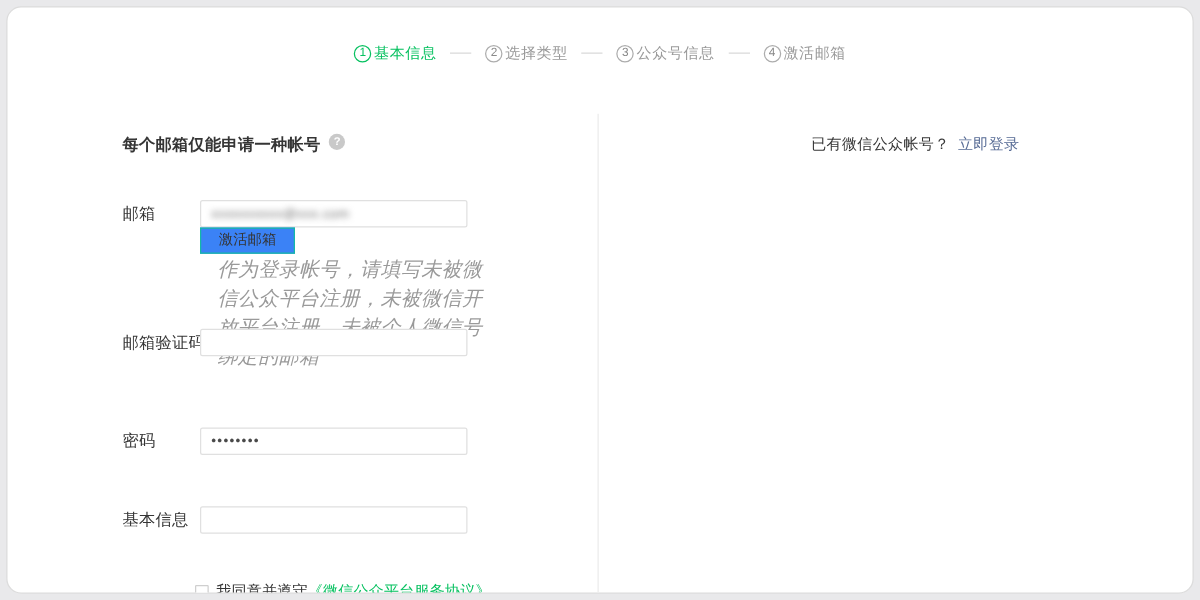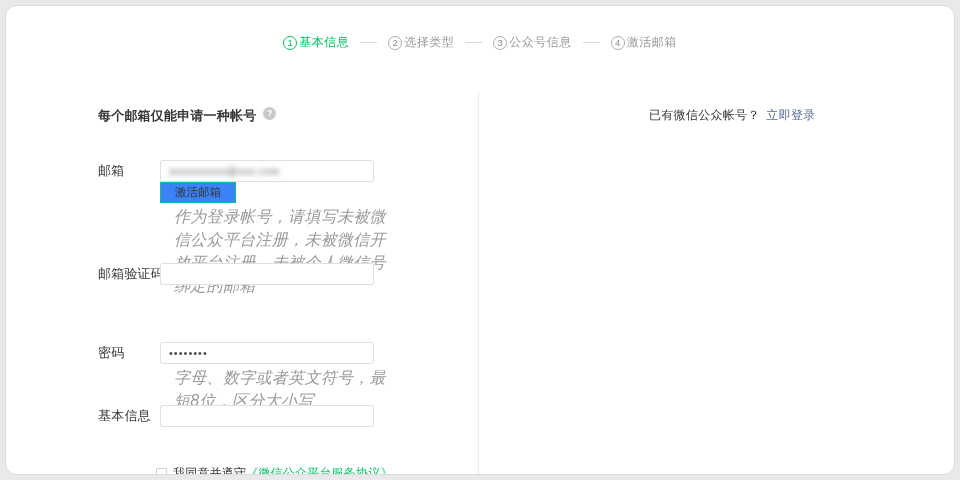--- a/index.html
+++ b/index.html
@@ -114,21 +114,20 @@
 
   <div class="f-label" style="top:257px;text-align:right;">邮箱验证码</div>
   <div class="input-box" style="top:257px;">
     <span></span>
   </div>
 
   <div class="f-label" style="top:336px;">密码</div>
   <div class="input-box" style="top:336px;">
     <span class="pwd-dots">••••••••</span>
   </div>
-  <div class="hint" style="top:360px;">字母、数字或者英文符号，最短8位，区分大小写</div>
 
   <div class="f-label" style="top:399px;">基本信息</div>
   <div class="input-box" style="top:399px;">
     <span></span>
   </div>
 
   <div class="agreement">
     <span class="checkbox"></span>
     <span class="agree-text">我同意并遵守</span>
     <a class="agree-link" href="#">《微信公众平台服务协议》</a>

